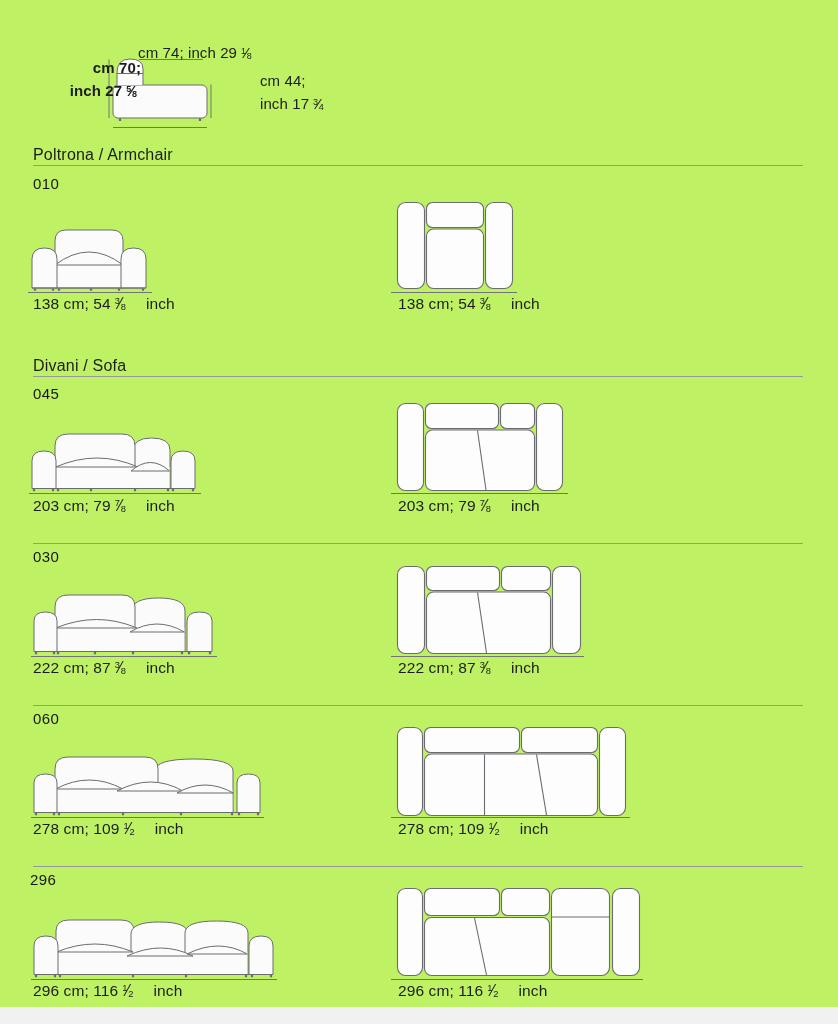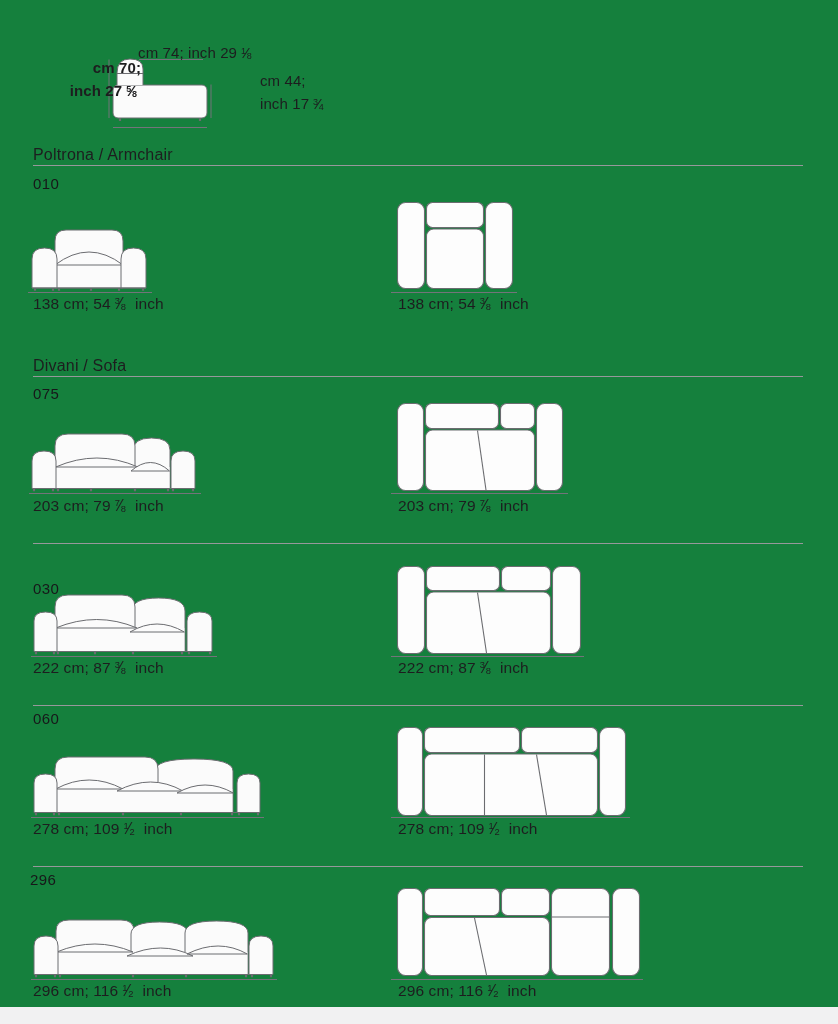--- a/index.html
+++ b/index.html
@@ -1,32 +1,32 @@
 <!DOCTYPE html>
 <html><head>
 <meta charset="utf-8">
 <style>
   html,body{margin:0;padding:0;background:#f2f2f3;}
   .page{
     position:relative;width:838px;height:1024px;margin:0 auto;
-    background:#15803d;overflow:hidden;
+    background:#bef264;overflow:hidden;
     font-family:"Liberation Sans", sans-serif;color:#1d1d1f;
   }
   .abs{position:absolute;}
   .heading{font-size:16px;letter-spacing:.2px;color:#1d1d1f;}
   .rule{height:1px;background:#97989b;}
   .code{font-size:15px;letter-spacing:.4px;color:#17171a;}
   .dim-line{height:1px;background:#73747a;}
   .dim-label{font-size:15.5px;white-space:nowrap;color:#1d1d1f;letter-spacing:.1px;}
   .dlabel{font-size:15px;white-space:nowrap;color:#1d1d1f;letter-spacing:.1px;line-height:20px;}
   .frac{white-space:nowrap;margin:0 4px 0 4px;}
   .frac .n{font-size:.6em;vertical-align:.5em;}
   .frac .d{font-size:.6em;vertical-align:-.1em;}
   .frac .s::before{content:"\2044";font-size:1.02em;margin:0 -1px;}
-  .post{margin-left:5px;}
+  .post{margin-left:16px;}
   svg{display:block;overflow:visible;}
   .draw path,.draw rect,.draw line{vector-effect:non-scaling-stroke;}
   .footer-band{background:#f1f1f2;}
 </style>
 </head>
 <body>
 
 <div class="page">
 
   <div class="abs" style="left:0;top:0;width:838px;height:160px;">
@@ -89,21 +89,21 @@
     <div class="abs dim-line" style="left:391px;top:292px;width:126px;"></div>
     <div class="abs dim-label" style="left:398px;top:295px;">
       <span>138 cm; 54</span><span class="frac"><span class="n">3</span><span class="s"></span><span class="d">8</span></span><span class="post">inch</span>
     </div>
   </div>
 
   <div class="abs heading" style="left:33px;top:357px;">Divani  / Sofa</div>
   <div class="abs rule" style="left:33px;top:376px;width:770px;"></div>
 
   <div>
-    <div class="abs code" style="left:33px;top:385px;">075</div>
+    <div class="abs code" style="left:33px;top:385px;">045</div>
 
     <svg class="abs draw" style="left:31px;top:429px;" width="168" height="63" viewBox="0 0 168 63">
       <path d="M102,59.5 V22 Q102,9 120.5,9 Q139,9 139,21 V59.5 Z" fill="#fbfbfb" stroke="#6b6c70" stroke-width="1"></path>
       <path d="M24,59.5 V17 Q24,5 37,5 H91 Q104,5 104,17 V59.5 Z" fill="#fbfbfb" stroke="#6b6c70" stroke-width="1"></path>
       <rect x="24.7" y="38" width="113.8" height="21" fill="#fbfbfb"></rect>
       <path d="M24.7,38 Q66,20 107,38 Z" fill="#fbfbfb" stroke="#6b6c70" stroke-width="1"></path>
       <path d="M100,42 Q119.5,25 138.5,42 Z" fill="#fbfbfb" stroke="#6b6c70" stroke-width="1"></path>
       <path d="M1,59.5 V32 Q1,22 13,22 Q25,22 25,32 V59.5 Z" fill="#fbfbfb" stroke="#6b6c70" stroke-width="1"></path>
       <path d="M140,59.5 V32 Q140,22 152,22 Q164,22 164,32 V59.5 Z" fill="#fbfbfb" stroke="#6b6c70" stroke-width="1"></path>
       <line x1="1" y1="59.5" x2="164" y2="59.5" stroke="#6b6c70" stroke-width="1"></line>
@@ -125,21 +125,21 @@
     </div>
     <div class="abs dim-line" style="left:391px;top:493px;width:177px;"></div>
     <div class="abs dim-label" style="left:398px;top:497px;">
       <span>203 cm; 79</span><span class="frac"><span class="n">7</span><span class="s"></span><span class="d">8</span></span><span class="post">inch</span>
     </div>
   </div>
 
   <div class="abs rule" style="left:33px;top:543px;width:770px;"></div>
 
   <div>
-    <div class="abs code" style="left:33px;top:548px;margin-top:32px;">030</div>
+    <div class="abs code" style="left:33px;top:548px;">030</div>
 
     <svg class="abs draw" style="left:33px;top:592px;" width="181" height="63" viewBox="0 0 181 63">
       <path d="M99,59.5 V19 Q99,6 125.5,6 Q152,6 152,19 V59.5 Z" fill="#fbfbfb" stroke="#6b6c70" stroke-width="1"></path>
       <path d="M22,59.5 V15 Q22,3 35,3 H89 Q102,3 102,15 V59.5 Z" fill="#fbfbfb" stroke="#6b6c70" stroke-width="1"></path>
       <rect x="22.7" y="36" width="128.6" height="23" fill="#fbfbfb"></rect>
       <path d="M22.7,36 Q64,19 104,36 Z" fill="#fbfbfb" stroke="#6b6c70" stroke-width="1"></path>
       <path d="M97,40 Q124,24 151.3,40 Z" fill="#fbfbfb" stroke="#6b6c70" stroke-width="1"></path>
       <path d="M1,59.5 V29 Q1,20 12.5,20 Q24,20 24,29 V59.5 Z" fill="#fbfbfb" stroke="#6b6c70" stroke-width="1"></path>
       <path d="M154,59.5 V29 Q154,20 166.5,20 Q179,20 179,29 V59.5 Z" fill="#fbfbfb" stroke="#6b6c70" stroke-width="1"></path>
       <line x1="1" y1="59.5" x2="179" y2="59.5" stroke="#6b6c70" stroke-width="1"></line>

